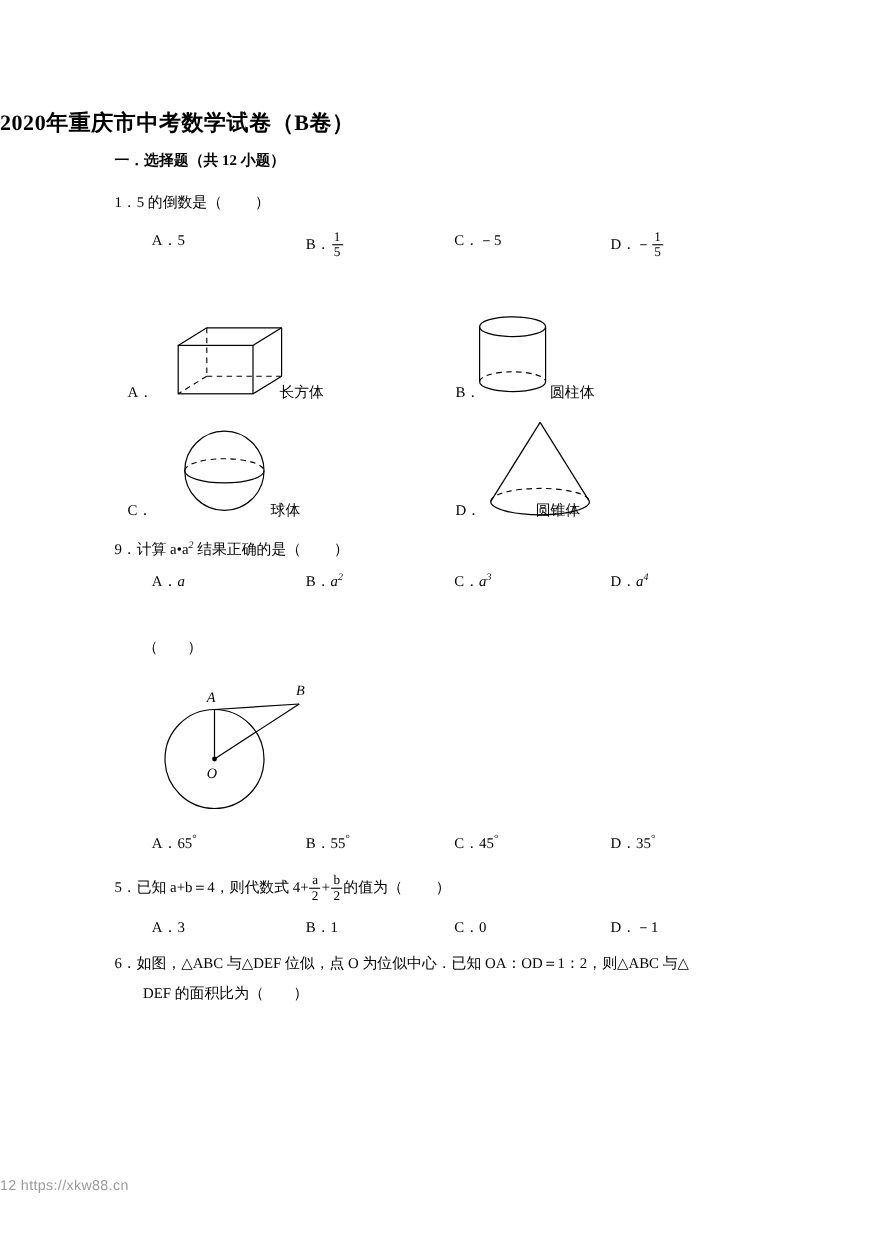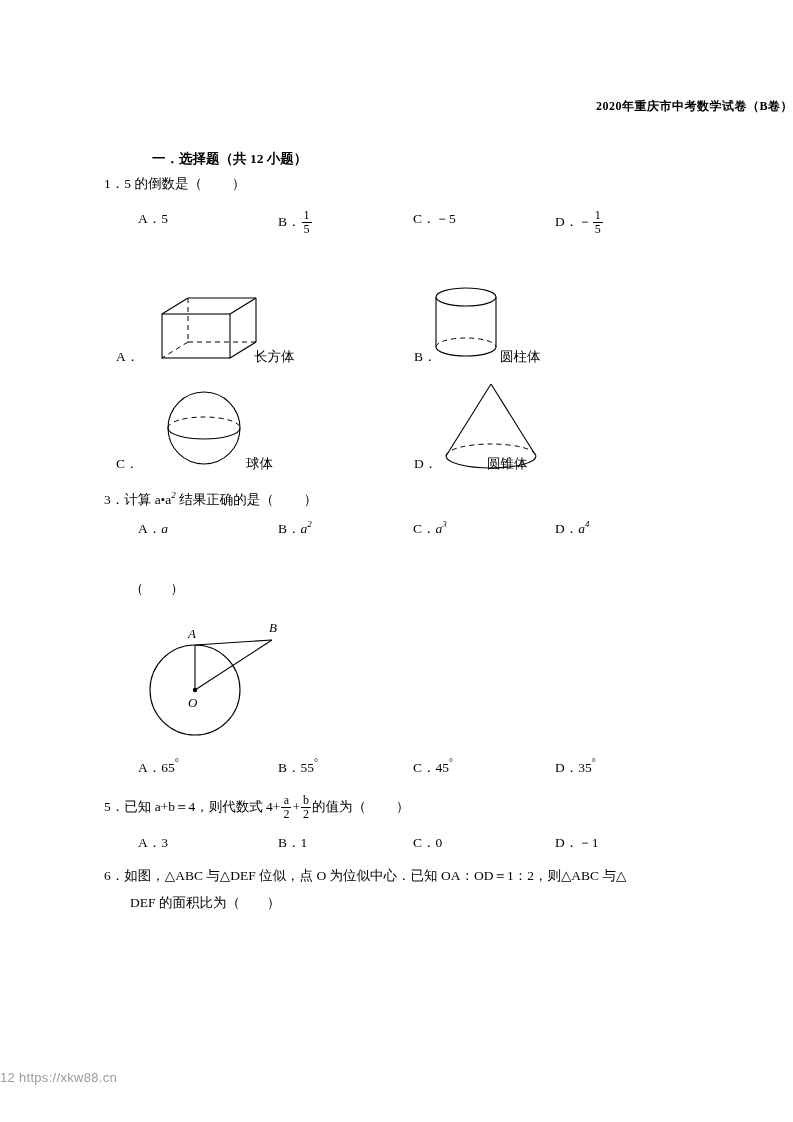--- a/index.html
+++ b/index.html
@@ -19,32 +19,31 @@
     position: absolute;
     left: 0; top: 0;
     width: 793px;
     height: 1122px;
   }
   .doc-title {
     position: absolute;
     left: 0;
     top: 98px;
     width: 793px;
-    text-align: right;
-    font-size: 12px;
+    text-align: left;
+    font-size: 20px;
     font-weight: bold;
     letter-spacing: 0.5px;
   }
   .section-head {
     position: absolute;
     left: 104px;
-    top: 150px;
+    top: 137px;
     font-size: 13.5px;
     font-weight: bold;
-    margin-left: 48px;
   }
   .q {
     position: absolute;
     left: 104px;
     font-size: 13.5px;
     line-height: 1.5;
   }
   .q-indent {
     position: absolute;
     left: 130px;
@@ -195,21 +194,21 @@
       <line x1="51" y1="2" x2="6" y2="74" stroke="#000" stroke-width="1.1"></line>
       <line x1="51" y1="2" x2="96" y2="74" stroke="#000" stroke-width="1.1"></line>
       <path d="M 6 74 A 45 12 0 0 0 96 74" fill="none" stroke="#000" stroke-width="1.1"></path>
       <path d="M 6 74 A 45 12 0 0 1 96 74" fill="none" stroke="#000" stroke-width="1" stroke-dasharray="5,4"></path>
     </svg>
   </div>
   <div class="fig-label" style="left:414px; top:455px">D．</div>
   <div class="fig-name" style="left:487px; top:455px">圆锥体</div>
 
   <div class="q" style="top:489px">
-    <span>3．计算 a•a</span><sup class="ex">2</sup><span> 结果正确的是（</span><span style="display:inline-block;width:30px"></span><span>）</span>
+    <span>9．计算 a•a</span><sup class="ex">2</sup><span> 结果正确的是（</span><span style="display:inline-block;width:30px"></span><span>）</span>
   </div>
 
   <div class="opts" style="top:519px">
     <span class="opt oa">
       <span>A．</span><i class="mi">a</i><sup class="ex"></sup>
     </span>
     <span class="opt ob">
       <span>B．</span><i class="mi">a</i><sup class="ex">2</sup>
     </span>
     <span class="opt oc">

